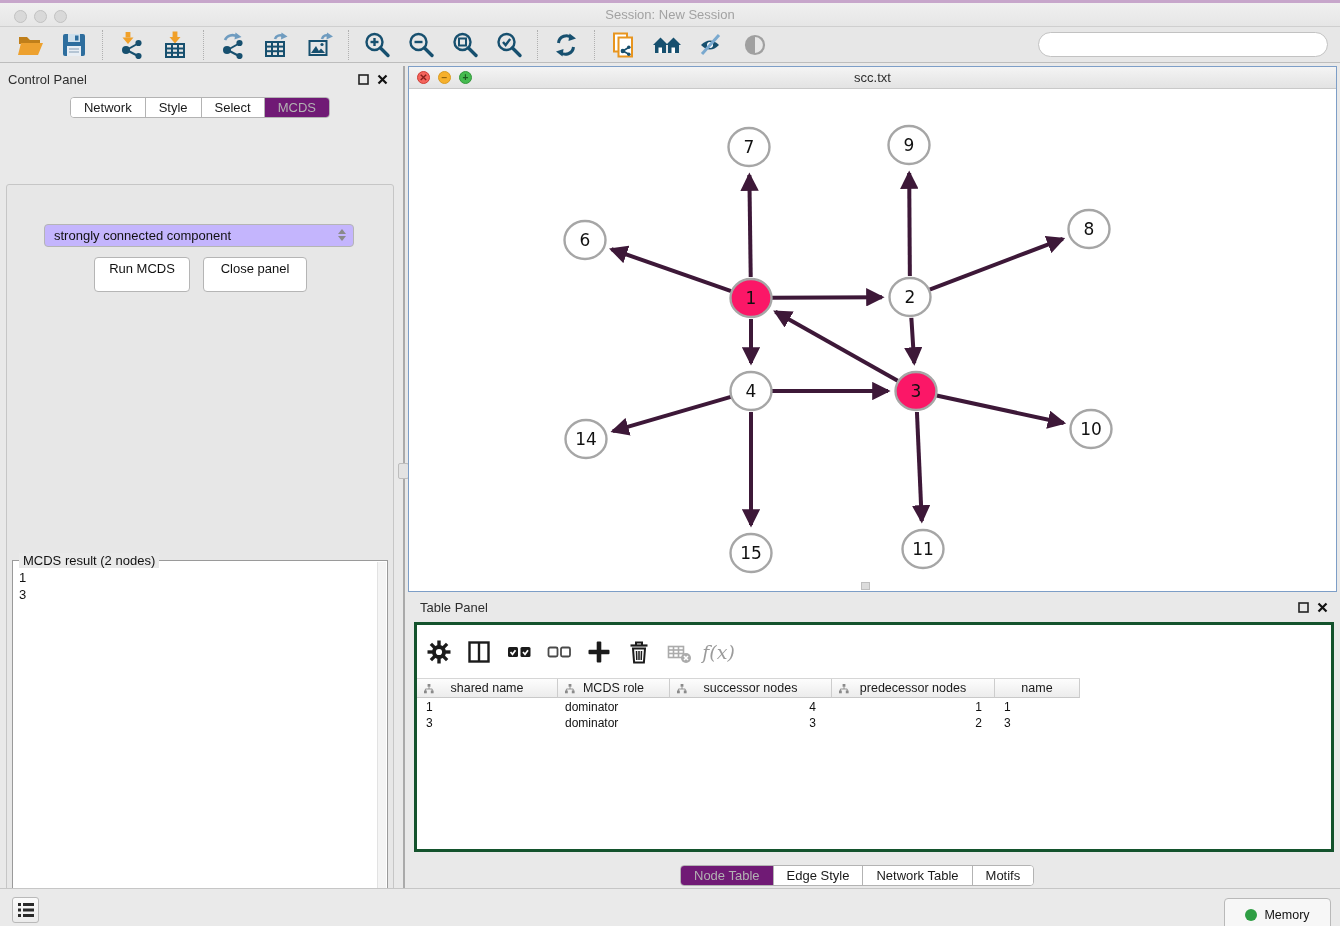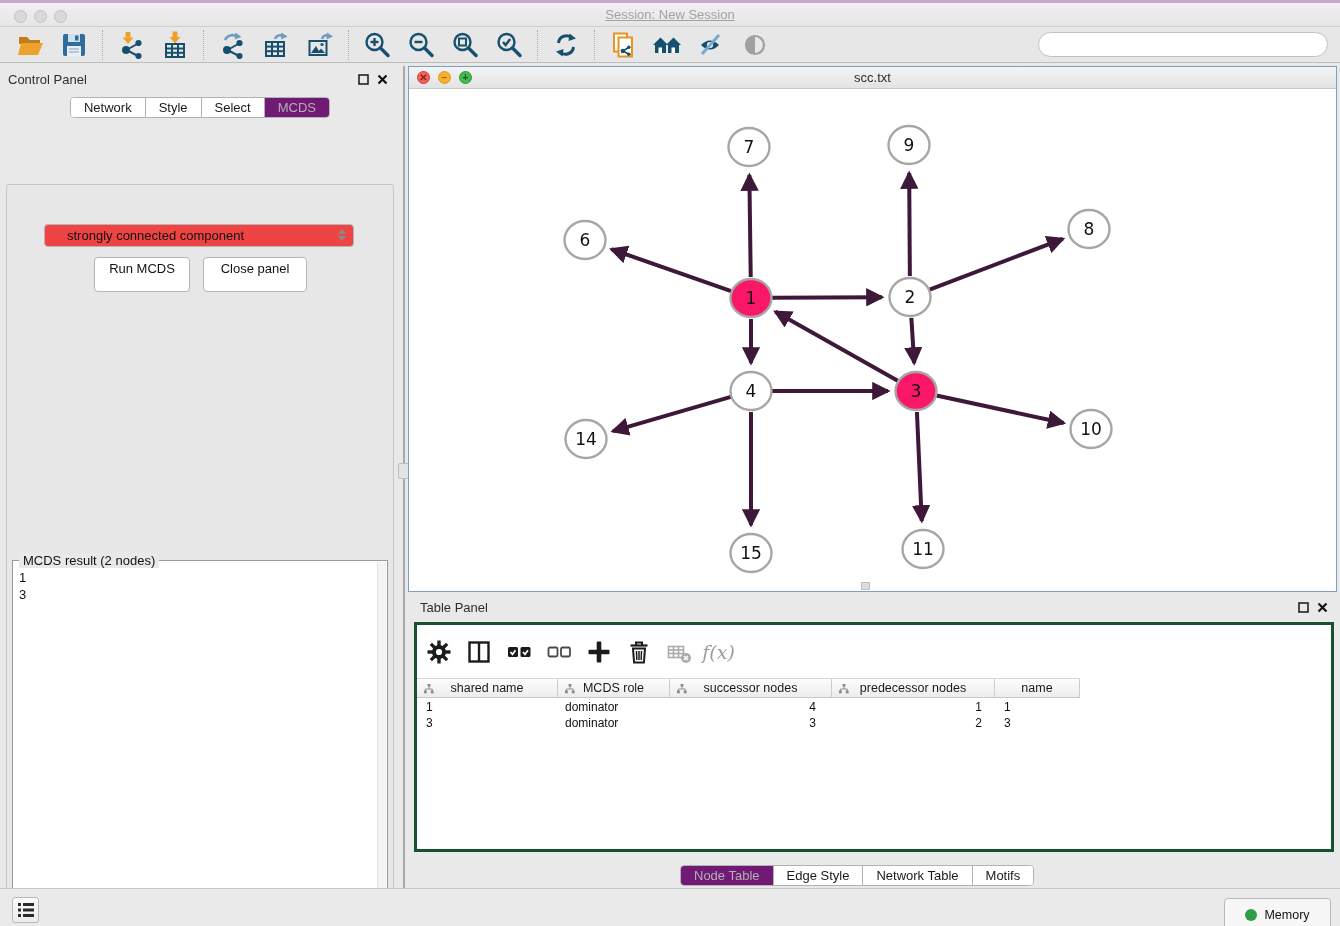--- a/index.html
+++ b/index.html
@@ -3,40 +3,40 @@
 <meta charset="utf-8">
 <style>
   * { margin:0; padding:0; box-sizing:border-box; }
   html,body { width:1340px; height:926px; overflow:hidden; font-family:"Liberation Sans", sans-serif; background:#e9e9e9; }
   .abs { position:absolute; }
 
   
   #desktop-strip { left:0; top:0; width:1340px; height:3px; background:#c7a6cb; }
   #titlebar { left:0; top:3px; width:1340px; height:24px; background:linear-gradient(#f0f0f0,#e6e6e6); border-bottom:1px solid #cfcfcf; }
   .mac-dot { position:absolute; top:7px; width:13px; height:13px; border-radius:50%; background:#d9d9d9; border:1px solid #c2c2c2; }
-  #titlebar .title { position:absolute; left:0; right:0; top:0; line-height:24px; text-align:center; font-size:13px; color:#a2a2a2;text-decoration:underline; }
+  #titlebar .title { position:absolute; left:0; right:0; top:0; line-height:24px; text-align:center; font-size:13px; color:#a2a2a2; }
 
   
   #toolbar { left:0; top:27px; width:1340px; height:36px; background:#e7e7e7; border-bottom:1px solid #bdbdbd; display:flex; align-items:center; padding-left:8px; }
   .tbtn { width:30px; height:30px; margin:0 7px; display:flex; align-items:center; justify-content:center; }
   .tsep { width:1px; height:30px; border-left:1px dotted #b0b0b0; margin:0 6px; }
   #quick-search { position:absolute; right:12px; top:5px; width:290px; height:25px; border:1px solid #c2c2c2; border-radius:13px; background:#fff; padding-left:28px; font-size:13px; outline:none; }
   #search-glyph { position:absolute; right:276px; top:11px; }
 
   
   #control-panel { left:0; top:66px; width:400px; height:814px; background:#e9e9e9; }
   .panel-title { font-size:13px; color:#2e2e2e; }
   .panel-icons { position:absolute; display:flex; gap:8px; }
   .seg { display:inline-flex; border:1px solid #b3b3b3; border-radius:4px; overflow:hidden; background:#fff; height:21px; }
   .seg .t { font-size:13px; line-height:19px; padding:0 13px; border-left:1px solid #b3b3b3; color:#1a1a1a; background:#fff; white-space:nowrap; }
   .seg .t:first-child { border-left:none; }
   .seg .t.active { background:#701a75; color:#b2b2b2; }
   #cp-box { left:6px; top:118px; width:388px; height:757px; border:1px solid #c6c6c6; border-radius:3px; background:#e7e7e7; position:absolute; }
   #opt-label { left:0; right:0; top:137px; text-align:center; font-size:13px; color:#111; }
-  #criterion { left:44px; top:158px; width:310px; height:23px; background:#ef4444; border:1px solid #b5b5b5; border-radius:4px; font-size:13px; line-height:21px; padding-left:22px; color:#111; }
+  #criterion { left:44px; top:158px; width:310px; height:23px; background:#c4b5fd; border:1px solid #b5b5b5; border-radius:4px; font-size:13px; line-height:21px; padding-left:9px; color:#111; }
   #criterion .stepper { position:absolute; right:7px; top:4px; display:flex; flex-direction:column; gap:2px; }
   .tri-up { width:0; height:0; border-left:4px solid transparent; border-right:4px solid transparent; border-bottom:5px solid #8a8a8a; }
   .tri-dn { width:0; height:0; border-left:4px solid transparent; border-right:4px solid transparent; border-top:5px solid #8a8a8a; }
   .cp-btn { position:absolute; top:191px; height:35px; background:#fff; border:1px solid #b5b5b5; border-radius:4px; font-size:13px; text-align:center; line-height:21px; color:#111; }
   #mcds-group { left:12px; top:494px; width:376px; height:381px; border:1px solid #9a9a9a; background:#fff; position:absolute; }
   #mcds-legend { position:absolute; top:-8px; left:6px; background:#e9e9e9; padding:0 4px; font-size:13px; color:#111; }
   #mcds-lines { position:absolute; left:6px; top:8px; font-size:13px; color:#111; line-height:17px; }
   #mcds-scroll { position:absolute; right:1px; top:1px; width:9px; height:378px; background:#f4f4f4; border-left:1px solid #e2e2e2; }
 
   

